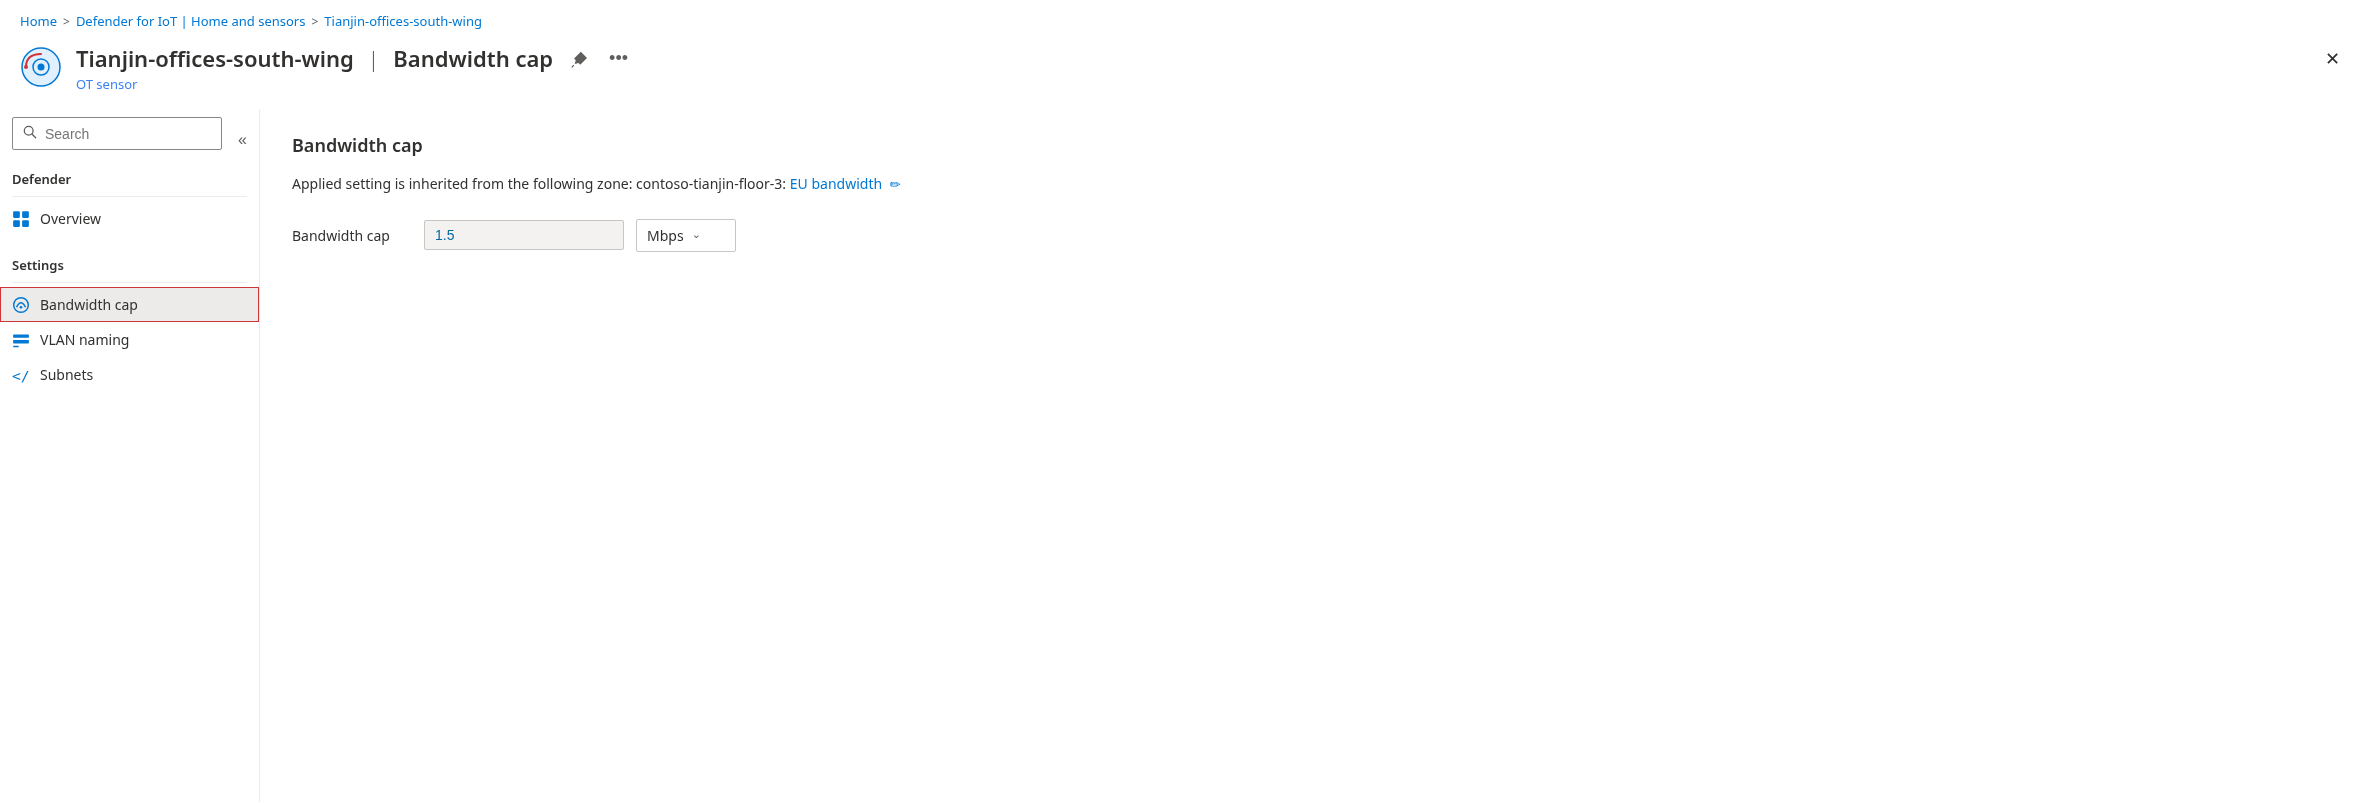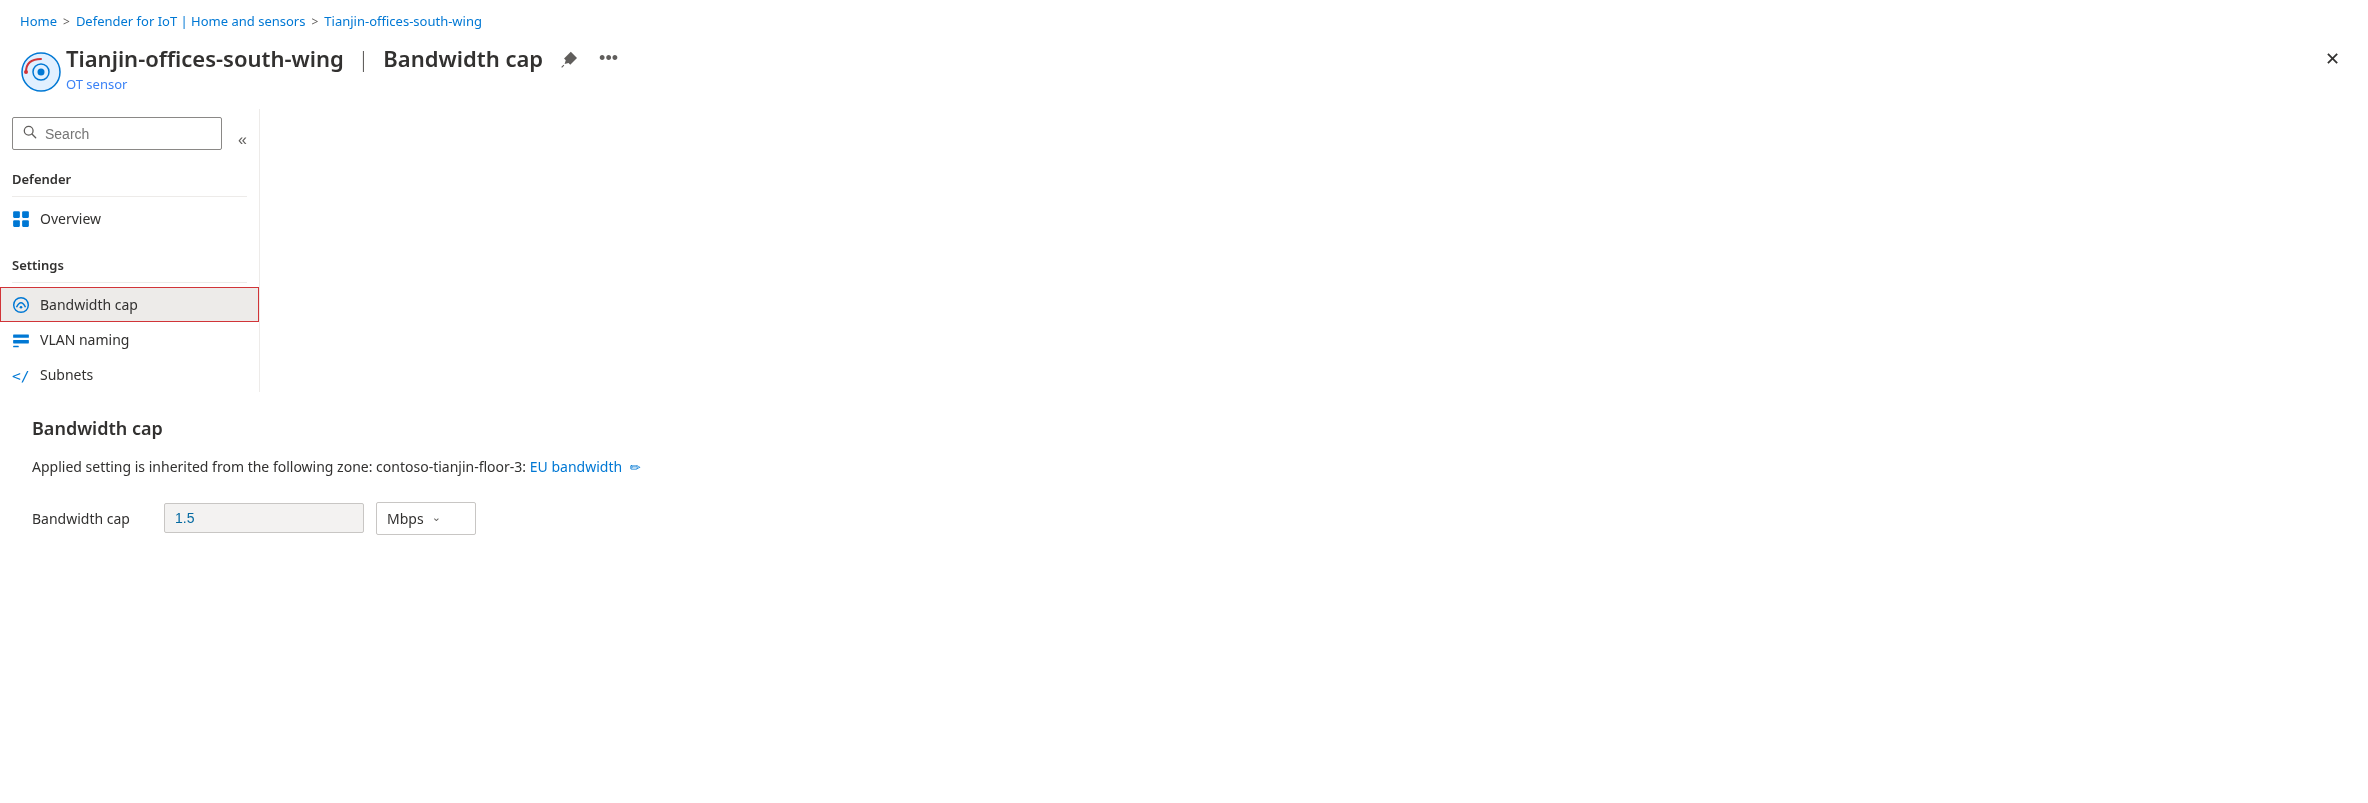--- a/index.html
+++ b/index.html
@@ -25,23 +25,23 @@
       cursor: pointer;
     }
     .breadcrumb-sep {
       color: #605e5c;
       font-size: 12px;
     }
 
     
     .page-header {
       display: flex;
-      align-items: flex-end;
+      align-items: flex-start;
       padding: 6px 20px 16px 20px;
-      gap: 4px;
+      gap: 14px;
     }
     .header-icon {
       width: 42px;
       height: 42px;
       flex-shrink: 0;
       margin-top: 2px;
     }
     .header-text { flex: 1; }
     .header-title {
       font-size: 22px;
@@ -74,21 +74,20 @@
       font-size: 18px;
       padding: 4px 8px;
       margin-left: auto;
       border-radius: 4px;
     }
 
     
     .main-layout {
       display: flex;
       height: calc(100vh - 110px);
-      flex-direction: column;
     }
 
     
     .sidebar {
       width: 260px;
       flex-shrink: 0;
       border-right: 1px solid #edebe9;
       padding: 0;
       overflow-y: auto;
     }

